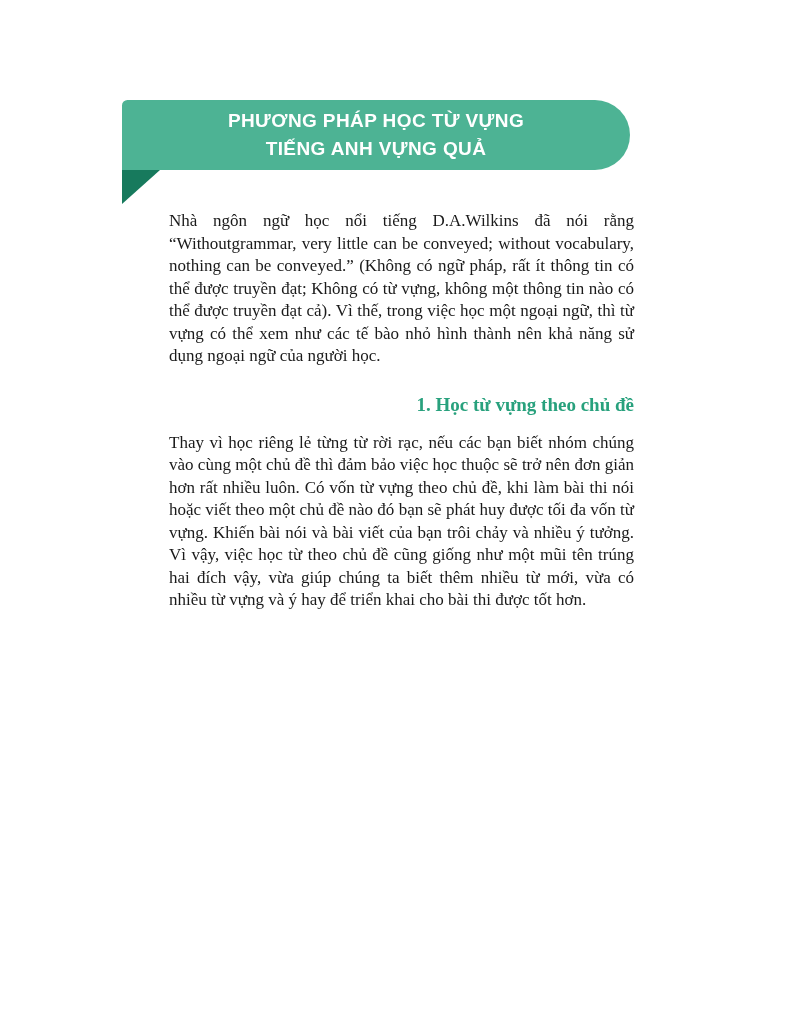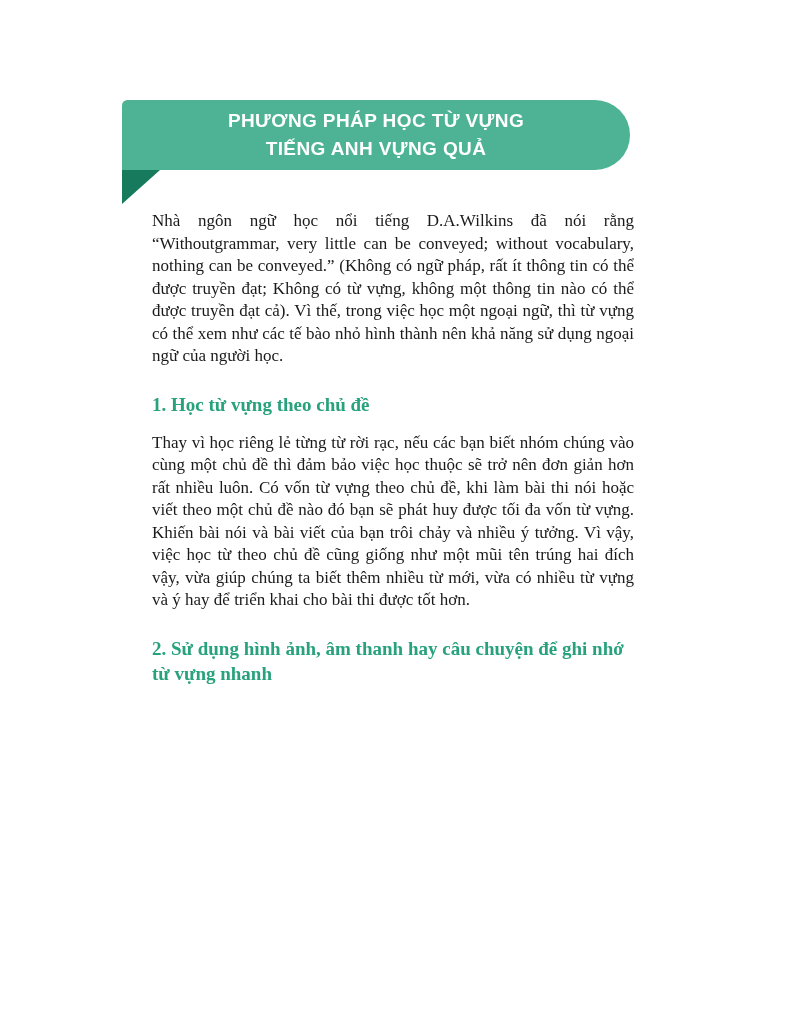--- a/index.html
+++ b/index.html
@@ -44,28 +44,29 @@
   }
   .content {
     width: 482px;
     margin: 6px 0 0 152px;
     font-size: 17px;
     line-height: 22.5px;
     text-align: justify;
   }
   .para {
     margin-bottom: 19px;
+    margin-left: 17px;
   }
   .section-heading {
     color: var(--heading-green, #28a17d);
     font-size: 19px;
     line-height: 25px;
     font-weight: bold;
     margin: 24px 0 15px 0;
-    text-align: left;
+    text-align: right;
   }
 </style>
 </head>
 <body>
 
 <div class="page">
 
   <div class="banner">
     <div class="banner-line">PHƯƠNG PHÁP HỌC TỪ VỰNG</div>
     <div class="banner-line">TIẾNG ANH VỰNG QUẢ</div>
@@ -73,17 +74,16 @@
   <div class="fold"></div>
 
   <div class="content">
     <p class="para">Nhà ngôn ngữ học nổi tiếng D.A.Wilkins đã nói rằng “Withoutgrammar, very little can be conveyed; without vocabulary, nothing can be conveyed.” (Không có ngữ pháp, rất ít thông tin có thể được truyền đạt; Không có từ vựng, không một thông tin nào có thể được truyền đạt cả). Vì thế, trong việc học một ngoại ngữ, thì từ vựng có thể xem như các tế bào nhỏ hình thành nên khả năng sử dụng ngoại ngữ của người học.</p>
 
 
     <h2 class="section-heading">1. Học từ vựng theo chủ đề</h2>
 
     <p class="para">Thay vì học riêng lẻ từng từ rời rạc, nếu các bạn biết nhóm chúng vào cùng một chủ đề thì đảm bảo việc học thuộc sẽ trở nên đơn giản hơn rất nhiều luôn. Có vốn từ vựng theo chủ đề, khi làm bài thi nói hoặc viết theo một chủ đề nào đó bạn sẽ phát huy được tối đa vốn từ vựng. Khiến bài nói và bài viết của bạn trôi chảy và nhiều ý tưởng. Vì vậy, việc học từ theo chủ đề cũng giống như một mũi tên trúng hai đích vậy, vừa giúp chúng ta biết thêm nhiều từ mới, vừa có nhiều từ vựng và ý hay để triển khai cho bài thi được tốt hơn.</p>
 
-    <h2 class="section-heading">2. Sử dụng hình ảnh, âm thanh hay câu chuyện để ghi nhớ từ vựng nhanh</h2>
 
   </div>
 
 </div>
 
 </body></html>

